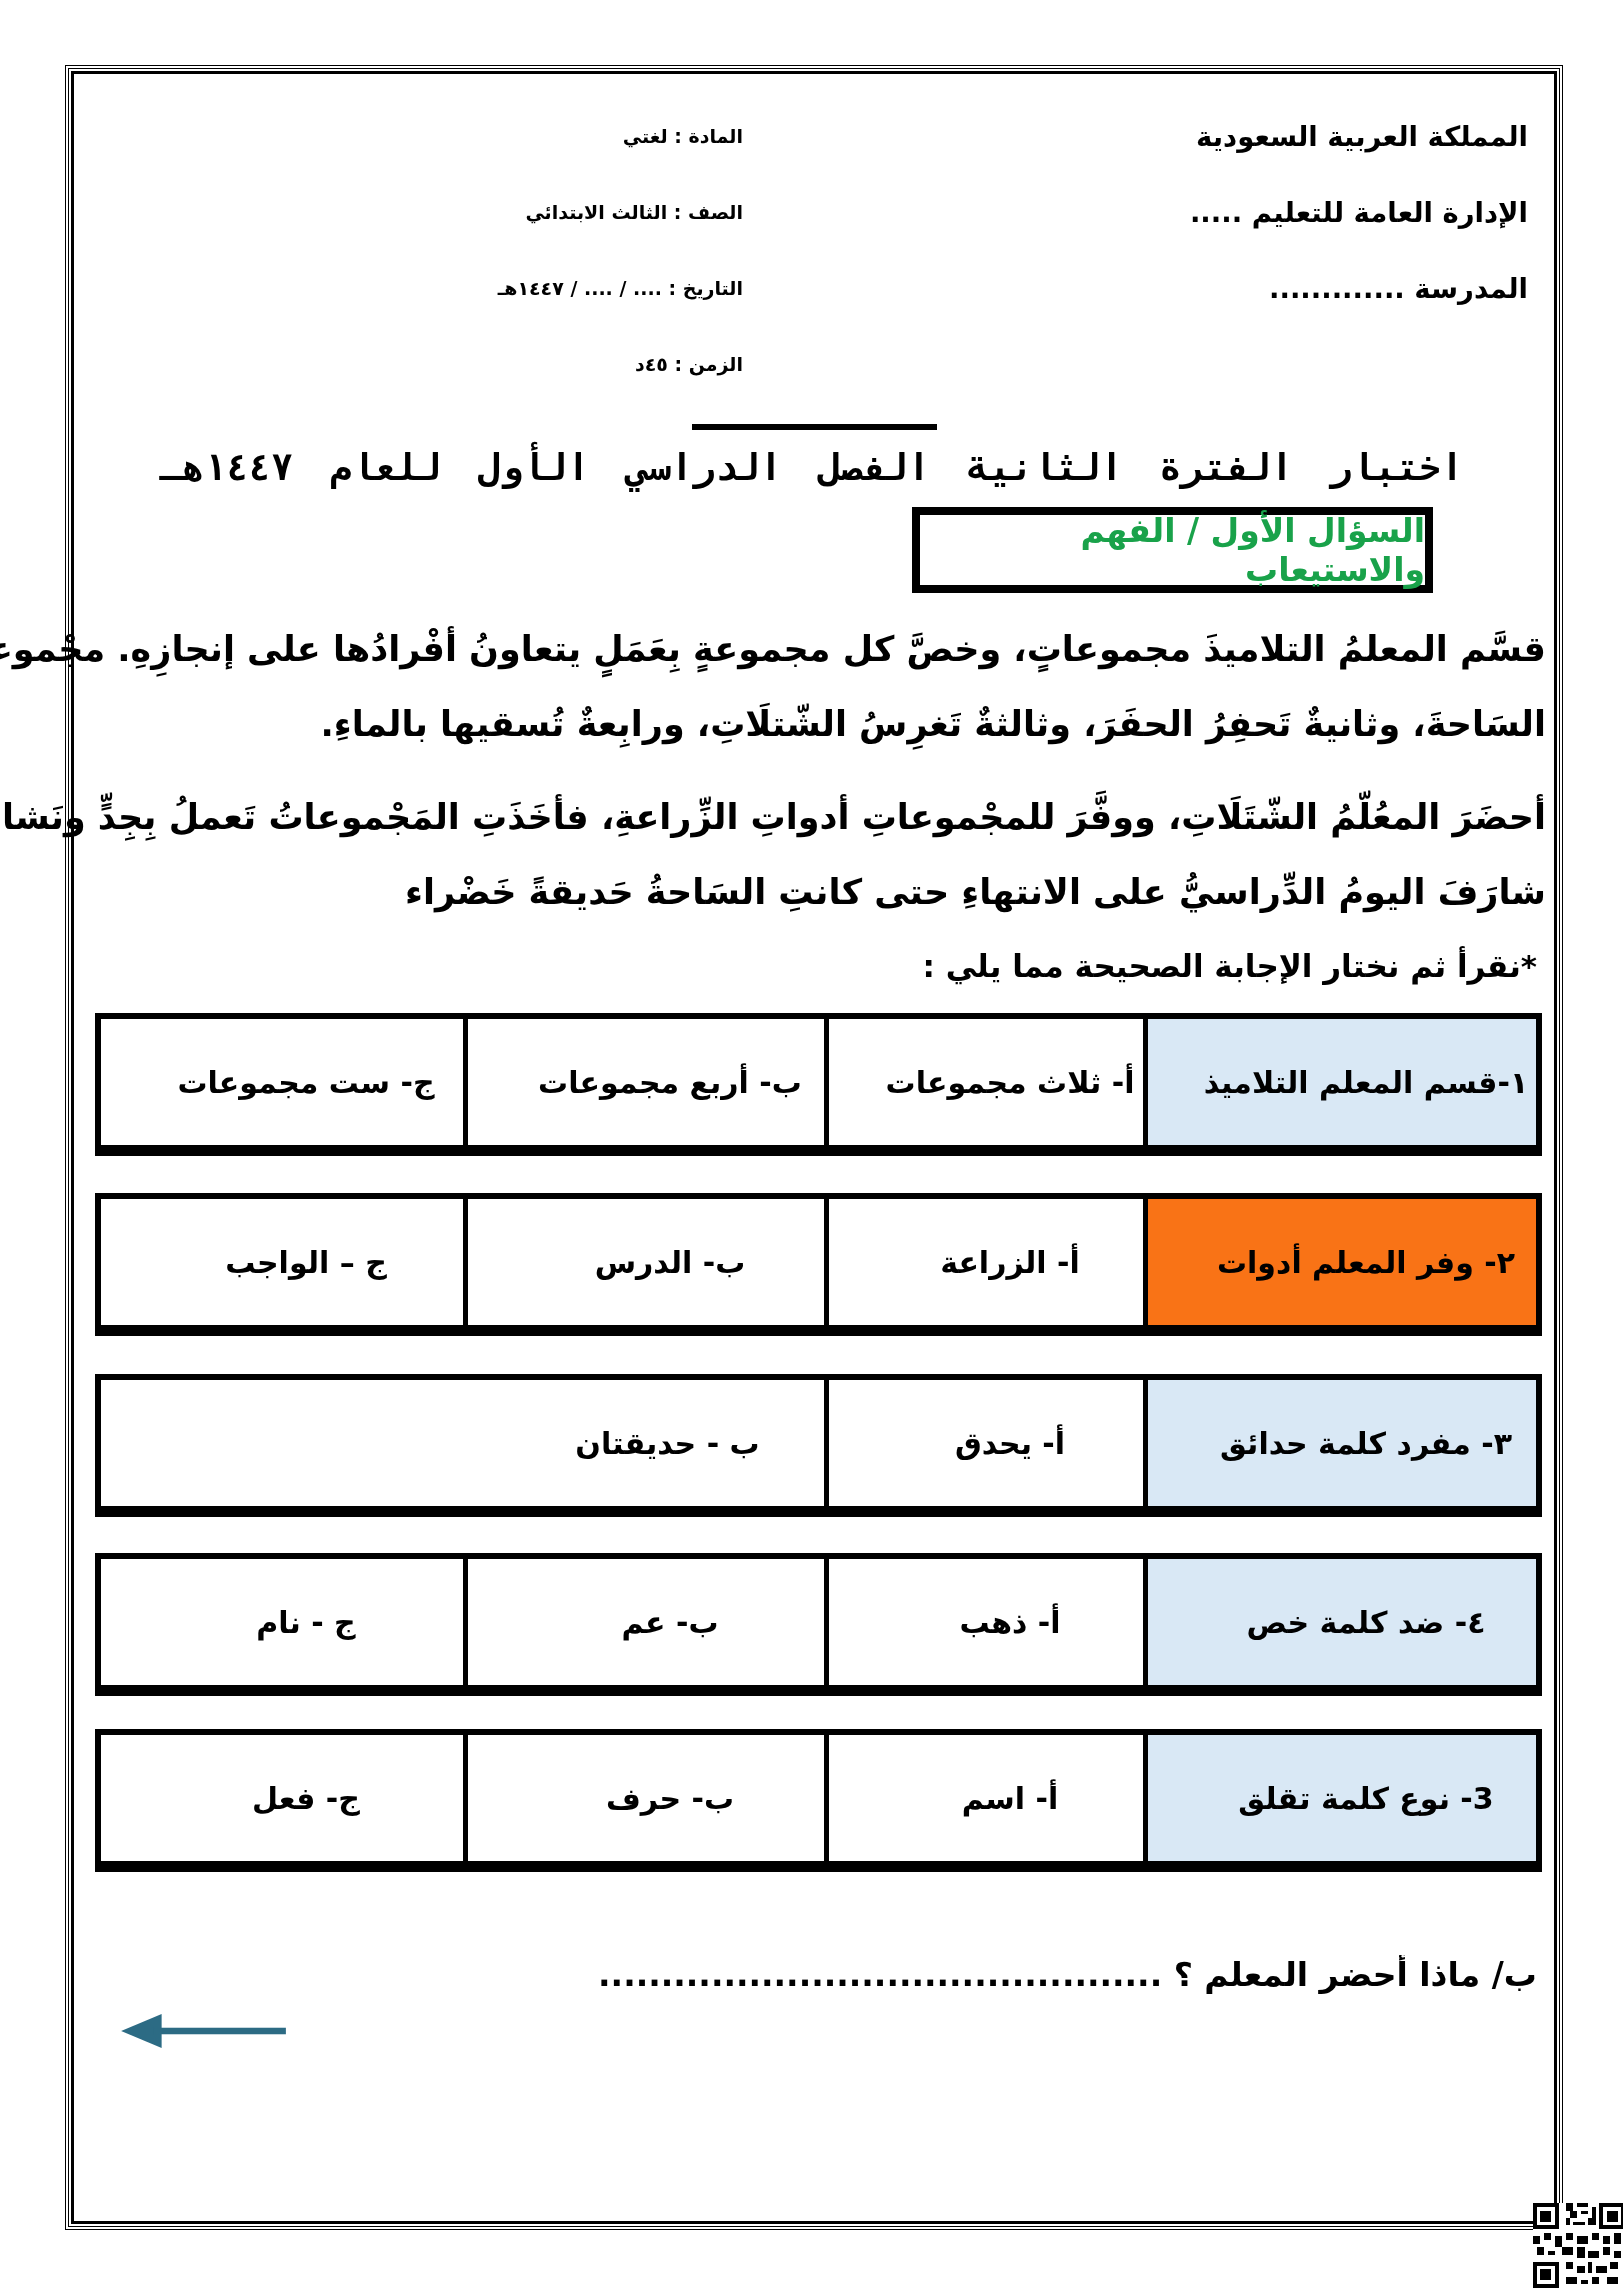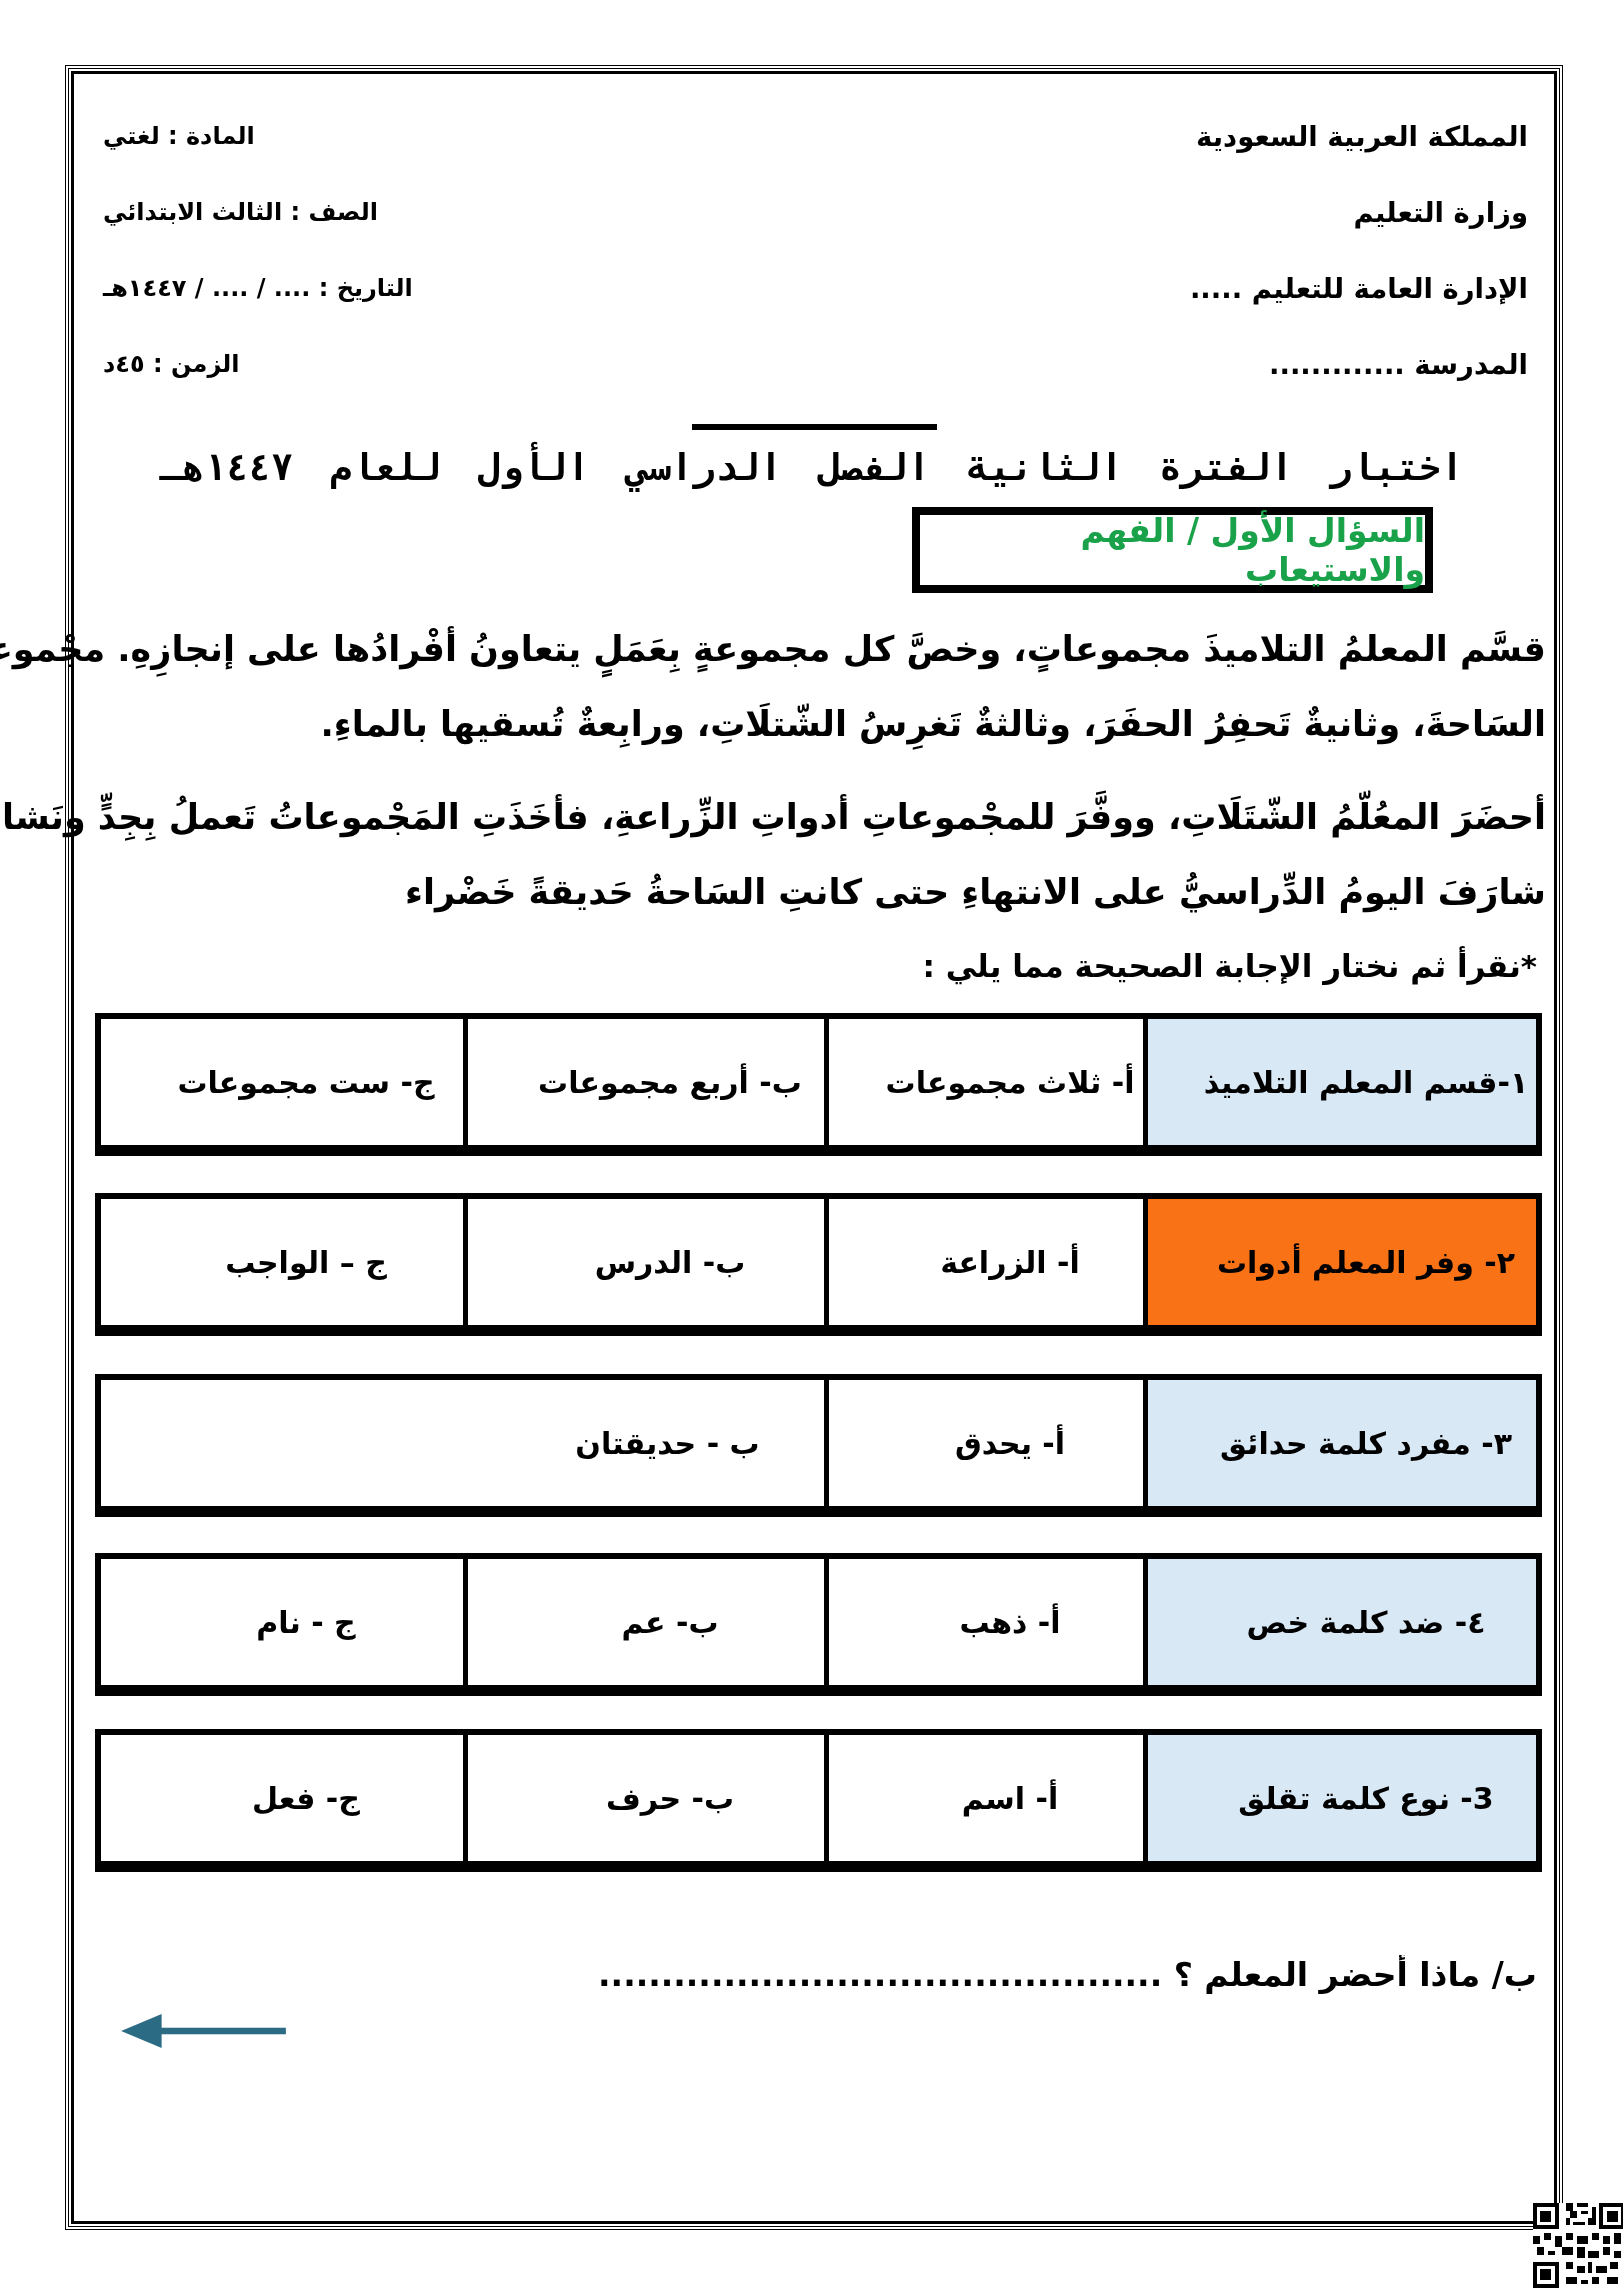--- a/index.html
+++ b/index.html
@@ -8,22 +8,22 @@
     font-family:"DejaVu Sans", sans-serif;direction:rtl;overflow:hidden;color:#000;
   }
   
   .frame{position:absolute;left:65px;top:65px;width:1498px;height:2165px;
     border:1.3px solid #000;padding:2px;box-sizing:border-box;z-index:0;}
   .frame-mid{width:100%;height:100%;border:1.3px solid #000;padding:2px;box-sizing:border-box;}
   .frame-in{width:100%;height:100%;border:3.9px solid #000;box-sizing:border-box;}
   
   .hdr-right{position:absolute;top:98px;right:95px;text-align:right;
     font-size:27.5px;font-weight:bold;line-height:76px;z-index:2;}
-  .hdr-left{position:absolute;top:98px;left:103px;width:622px;text-align:left;
-    font-size:24px;font-weight:bold;line-height:76px;z-index:2;}
+  .hdr-left{position:absolute;top:98px;left:121px;width:622px;text-align:right;
+    font-size:19px;font-weight:bold;line-height:76px;z-index:2;}
   .hdr-line{white-space:nowrap;}
   
   .divider{position:absolute;left:692px;top:424px;width:245px;height:5.9px;background:#000;z-index:2;}
   .exam-title{position:absolute;top:446px;left:92px;right:92px;text-align:center;
     font-family:"DejaVu Sans Mono","DejaVu Sans",monospace;
     font-size:37px;font-weight:bold;letter-spacing:1.3px;word-spacing:14.4px;white-space:nowrap;z-index:2;}
   
   .q1-box{position:absolute;left:912px;top:507px;width:521px;height:86px;
     border:8.5px solid #000;background:#fff;box-sizing:border-box;
     display:flex;align-items:center;justify-content:center;z-index:2;}
@@ -61,21 +61,20 @@
 <body>
 
 <div class="frame">
   <div class="frame-mid">
     <div class="frame-in"></div>
   </div>
 </div>
 
 <div class="hdr-right">
   <div class="hdr-line">المملكة العربية السعودية</div>
-  <div class="hdr-line">وزارة التعليم</div>
   <div class="hdr-line">الإدارة العامة للتعليم .....</div>
   <div class="hdr-line">المدرسة .............</div>
 </div>
 
 <div class="hdr-left">
   <div class="hdr-line">المادة : لغتي</div>
   <div class="hdr-line">الصف : الثالث الابتدائي</div>
   <div class="hdr-line">التاريخ : .... /  .... / ١٤٤٧هـ</div>
   <div class="hdr-line">الزمن  : ٤٥د</div>
 </div>

